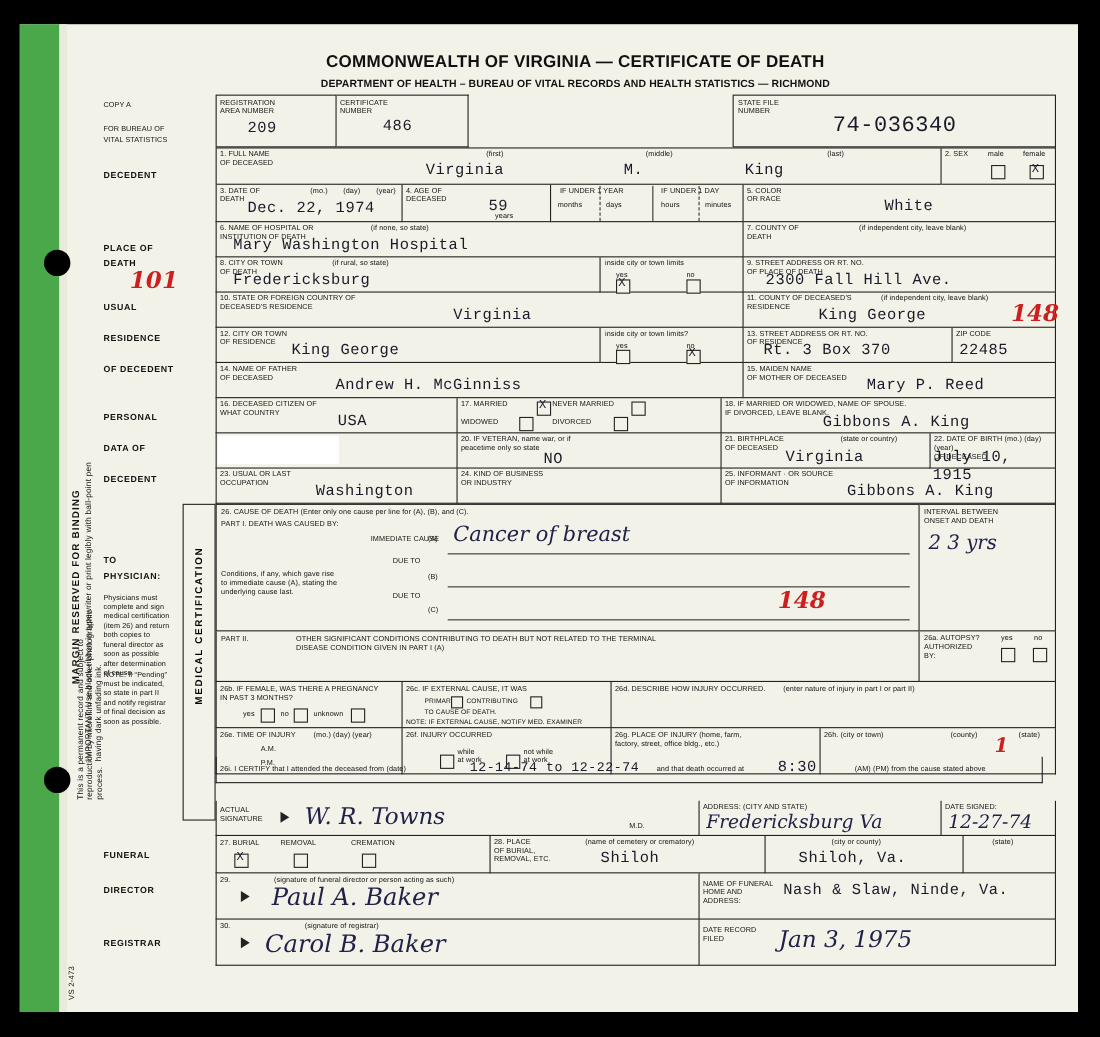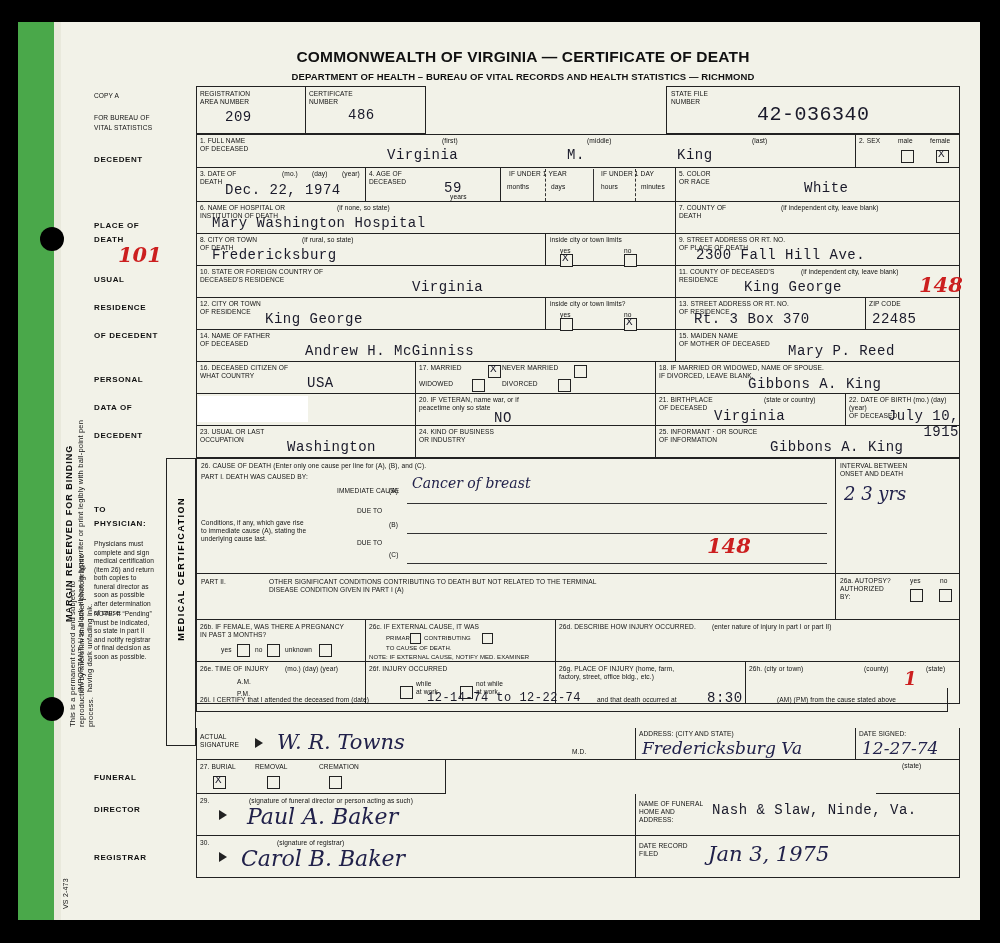--- a/index.html
+++ b/index.html
@@ -17,21 +17,21 @@
   #form{position:absolute;left:68px;top:12px;width:874px;height:872px;}
   .hdr1{text-align:center;font-weight:bold;font-size:15.5px;letter-spacing:.2px;color:#111;}
   .hdr2{text-align:center;font-weight:bold;font-size:9.5px;margin-top:3px;color:#111;letter-spacing:.1px;}
   .box{position:absolute;box-sizing:border-box;}
   .bl{border-left:1px solid #222;}
   .bt{border-top:1px solid #222;}
   .br{border-right:1px solid #222;}
   .bb{border-bottom:1px solid #222;}
   .lab{font-size:6.6px;line-height:1.22;color:#111;letter-spacing:.1px;}
   .secname{font-size:8px;font-weight:bold;letter-spacing:.6px;color:#111;line-height:1.5;}
-  .hand{font-family:"Liberation Mono",monospace;font-size:14px;color:#1a1a2a;letter-spacing:.5px;text-align:right;}
+  .hand{font-family:"Liberation Mono",monospace;font-size:14px;color:#1a1a2a;letter-spacing:.5px;}
   .hand.sm{font-size:12px;}
   .script{font-family:"DejaVu Serif",serif;font-style:italic;font-size:19px;color:#21214a;}
   .red{color:#cc1f1f;font-family:"DejaVu Serif",serif;font-style:italic;font-size:21px;font-weight:bold;}
   .cb{display:inline-block;width:11px;height:11px;border:1px solid #222;background:#f2f2e8;vertical-align:middle;position:relative;}
   .cb.x:after{content:"X";position:absolute;left:1px;top:-3px;font-size:11px;font-family:"Liberation Mono",monospace;color:#1a1a2a;}
   .tiny{font-size:6px;}
   .wbox{position:absolute;background:#fff;}
 </style>
 </head>
 <body>
@@ -63,21 +63,21 @@
         <div class="hand" style="position:absolute;left:28px;top:22px;">209</div>
       </div>
       <div class="box bt br bb" style="left:220px;top:52px;width:120px;height:48px;">
         <div class="lab" style="position:absolute;left:3px;top:3px;white-space:pre-line;">CERTIFICATE
 NUMBER</div>
         <div class="hand" style="position:absolute;left:42px;top:20px;">486</div>
       </div>
       <div class="box bt bl br bb" style="left:580px;top:52px;width:294px;height:48px;">
         <div class="lab" style="position:absolute;left:4px;top:3px;white-space:pre-line;">STATE FILE
 NUMBER</div>
-        <div class="hand" style="position:absolute;left:90px;top:16px;font-size:20px;">42-036340</div>
+        <div class="hand" style="position:absolute;left:90px;top:16px;font-size:20px;">74-036340</div>
       </div>
 
       <div class="secname" style="position:absolute;left:8px;top:120px;">DECEDENT</div>
 
       <div class="box bt bl br bb" style="left:110px;top:100px;width:660px;height:34px;">
         <div class="lab" style="position:absolute;left:3px;top:2px;white-space:pre-line;">1. FULL NAME
 OF DECEASED</div>
         <div class="lab" style="position:absolute;left:245px;top:2px;">(first)</div>
         <div class="lab" style="position:absolute;left:390px;top:2px;">(middle)</div>
         <div class="lab" style="position:absolute;left:555px;top:2px;">(last)</div>
@@ -275,21 +275,21 @@
 
       <div class="box bl br bb bt" style="left:80px;top:424px;width:30px;height:288px;">
         <div style="position:absolute;left:9px;top:38px;writing-mode:vertical-rl;transform:rotate(180deg);font-size:9px;font-weight:bold;letter-spacing:1.5px;">MEDICAL CERTIFICATION</div>
       </div>
 
       <div class="box bl br bb bt" style="left:110px;top:424px;width:640px;height:116px;">
         <div class="lab" style="position:absolute;left:4px;top:3px;">26. CAUSE OF DEATH (Enter only one cause per line for (A), (B), and (C).</div>
         <div class="lab" style="position:absolute;left:4px;top:14px;">PART I. DEATH WAS CAUSED BY:</div>
         <div class="lab" style="position:absolute;left:140px;top:28px;">IMMEDIATE CAUSE</div>
         <div class="lab" style="position:absolute;left:192px;top:28px;">(A)</div>
-        <div class="script" style="position:absolute;left:215px;top:16px;font-size:14px;">Cancer of breast</div>
+        <div class="script" style="position:absolute;left:215px;top:16px;font-size:19px;">Cancer of breast</div>
         <div style="position:absolute;left:210px;top:44px;width:420px;border-bottom:1px solid #333;"></div>
         <div class="lab" style="position:absolute;left:160px;top:48px;">DUE TO</div>
         <div class="lab" style="position:absolute;left:4px;top:60px;white-space:pre-line;">Conditions, if any, which gave rise
 to immediate cause (A), stating the
 underlying cause last.</div>
         <div class="lab" style="position:absolute;left:192px;top:62px;">(B)</div>
         <div style="position:absolute;left:210px;top:74px;width:420px;border-bottom:1px solid #333;"></div>
         <div class="lab" style="position:absolute;left:160px;top:80px;">DUE TO</div>
         <div class="lab" style="position:absolute;left:192px;top:92px;">(C)</div>
         <div style="position:absolute;left:210px;top:104px;width:420px;border-bottom:1px solid #333;"></div>
@@ -394,20 +394,31 @@
       <div class="secname" style="position:absolute;left:8px;top:770px;">DIRECTOR</div>
 
       <div class="box bl br bb" style="left:110px;top:726px;width:250px;height:34px;">
         <div class="lab" style="position:absolute;left:3px;top:3px;">27. BURIAL</div>
         <div class="lab" style="position:absolute;left:58px;top:3px;">REMOVAL</div>
         <div class="lab" style="position:absolute;left:122px;top:3px;">CREMATION</div>
         <span class="cb x" style="position:absolute;left:16px;top:16px;"></span>
         <span class="cb" style="position:absolute;left:70px;top:16px;"></span>
         <span class="cb" style="position:absolute;left:132px;top:16px;"></span>
       </div>
+      <div class="box br bb" style="left:360px;top:726px;width:250px;height:34px;">
+        <div class="lab" style="position:absolute;left:3px;top:2px;white-space:pre-line;">28. PLACE
+OF BURIAL,
+REMOVAL, ETC.</div>
+        <div class="lab" style="position:absolute;left:86px;top:2px;">(name of cemetery or crematory)</div>
+        <div class="hand" style="position:absolute;left:100px;top:13px;">Shiloh</div>
+      </div>
+      <div class="box br bb" style="left:610px;top:726px;width:180px;height:34px;">
+        <div class="lab" style="position:absolute;left:60px;top:2px;">(city or county)</div>
+        <div class="hand" style="position:absolute;left:30px;top:13px;">Shiloh, Va.</div>
+      </div>
       <div class="box br bb" style="left:790px;top:726px;width:84px;height:34px;">
         <div class="lab" style="position:absolute;left:26px;top:2px;">(state)</div>
       </div>
 
       <div class="box bl br bb" style="left:110px;top:760px;width:440px;height:42px;">
         <div class="lab" style="position:absolute;left:3px;top:3px;">29.</div>
         <div class="lab" style="position:absolute;left:52px;top:3px;">(signature of funeral director or person acting as such)</div>
         <div style="position:absolute;left:22px;top:16px;width:0;height:0;border-top:5px solid transparent;border-bottom:5px solid transparent;border-left:8px solid #222;"></div>
         <div class="script" style="position:absolute;left:50px;top:10px;font-size:22px;">Paul A. Baker</div>
       </div>

